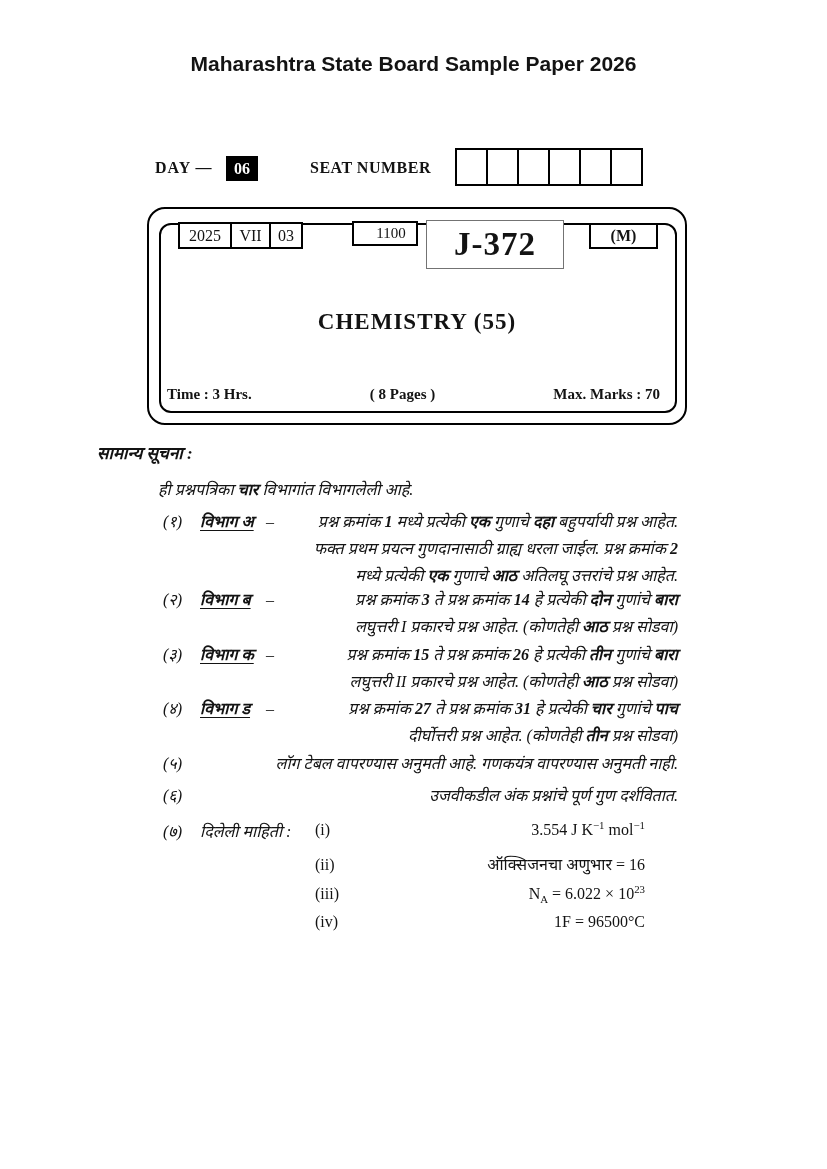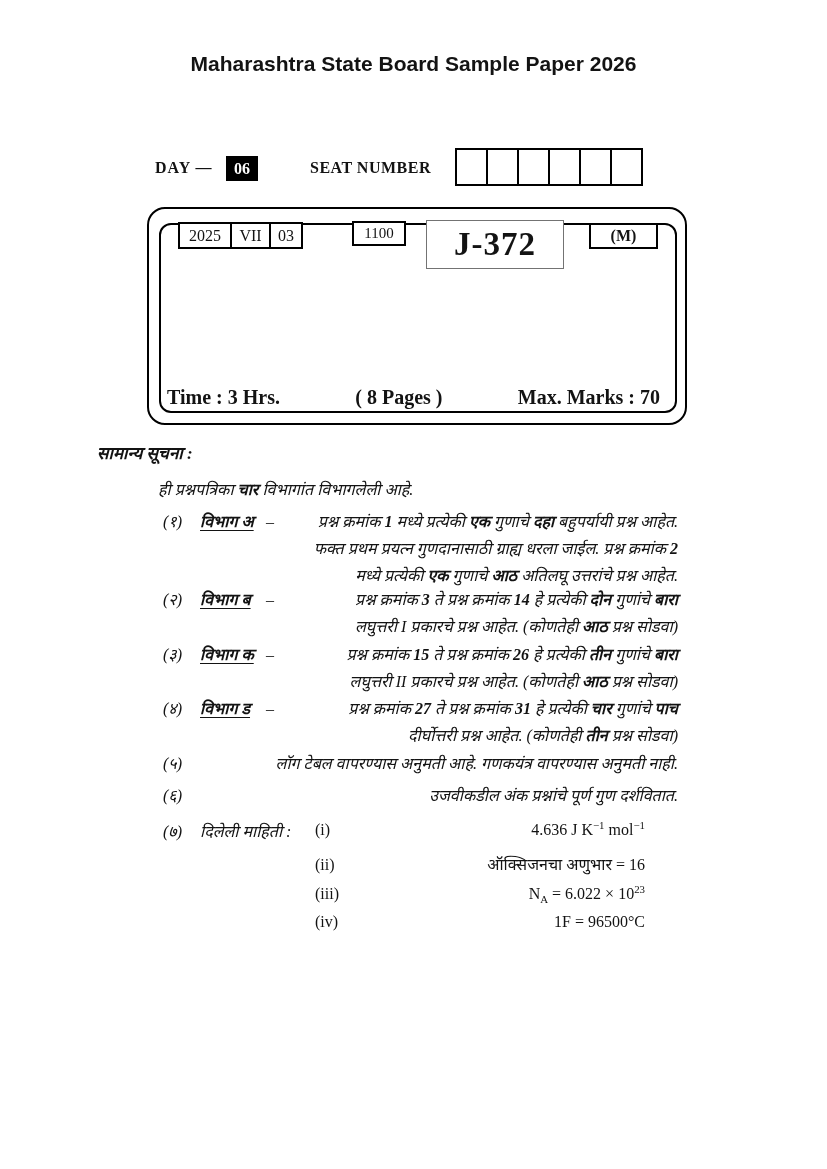--- a/index.html
+++ b/index.html
@@ -28,28 +28,28 @@
   .paper-outer{position:absolute;left:147px;top:207px;width:536px;height:214px;
     border:2px solid #000;border-radius:18px;}
   .paper-inner{position:absolute;left:10px;top:14px;right:8px;bottom:10px;
     border:2px solid #000;border-radius:12px;}
   .hdr-cells{position:absolute;left:14px;top:13px;display:flex;z-index:2;padding-left:15px;}
   .hdr-cell{border:2px solid #000;margin-left:-2px;background:#fff;height:23px;line-height:23px;
     text-align:center;font-size:16px;padding:0 2px;}
   .hdr-cell:first-child{margin-left:0;}
   .w-year{width:46px;} .w-month{width:33px;} .w-day{width:26px;}
   .code1100{position:absolute;left:203px;top:12px;width:50px;height:21px;border:2px solid #000;background:#fff;
-    text-align:center;line-height:21px;font-size:15px;z-index:2;}
+    text-align:center;line-height:21px;font-size:15px;z-index:2;padding-left:12px;}
   .paper-code{position:absolute;left:277px;top:11px;width:136px;height:47px;border:1px solid #737373;background:#fff;
     text-align:center;line-height:47px;font-size:33px;font-weight:700;z-index:2;letter-spacing:1px;}
   .medium{position:absolute;left:440px;top:14px;width:65px;height:22px;border:2px solid #000;background:#fff;
     text-align:center;line-height:22px;font-size:16px;font-weight:700;z-index:2;}
   .subject{position:absolute;left:0;right:0;top:100px;text-align:center;font-weight:700;font-size:23px;letter-spacing:1px;}
   .paper-meta{position:absolute;left:18px;right:25px;top:177px;display:flex;justify-content:space-between;
-    font-weight:700;font-size:20px;}
+    font-weight:700;font-size:15px;}
 
   
   .mr{font-style:italic;text-align:right;}
   .gen-head{position:absolute;left:97px;top:441px;font-weight:700;font-size:17px;}
   .intro{position:absolute;left:158px;top:478px;font-size:16px;}
   .inst{position:absolute;left:163px;width:515px;font-size:16px;line-height:27px;}
   .inum{position:absolute;left:0;top:0;}
   .ilabel{position:absolute;left:37px;top:0;font-weight:700;text-decoration:underline;text-underline-offset:3px;}
   .idash{position:absolute;left:103px;top:0;}
   .itext{margin-left:115px;}
@@ -91,20 +91,21 @@
   <div class="paper-outer">
     <div class="paper-inner"></div>
     <div class="hdr-cells">
       <div class="hdr-cell w-year">2025</div>
       <div class="hdr-cell w-month">VII</div>
       <div class="hdr-cell w-day">03</div>
     </div>
     <div class="code1100">1100</div>
     <div class="paper-code">J-372</div>
     <div class="medium">(M)</div>
+    <div class="subject">CHEMISTRY (55)</div>
     <div class="paper-meta">
       <span>Time : 3 Hrs.</span>
       <span>( 8 Pages )</span>
       <span>Max. Marks : 70</span>
     </div>
   </div>
 
   <div class="gen-head mr">सामान्य सूचना :</div>
   <div class="intro mr"><span>ही प्रश्नपत्रिका </span><span class="b">चार</span><span> विभागांत विभागलेली आहे.</span></div>
 
@@ -144,21 +145,21 @@
   <div class="inst mr" style="top:782px">
     <span class="inum">(६)</span>
     <div class="itext-short"><span>उजवीकडील अंक प्रश्नांचे पूर्ण गुण दर्शवितात.</span></div>
   </div>
 
   <div class="inst mr" style="top:818px;height:120px">
     <span class="inum">(७)</span>
     <span class="ilabel2">दिलेली माहिती :</span>
     <div class="subrow" style="top:0">
       <span class="submark">(i)</span>
-      <div class="subval"><span>4.636 J K</span><sup>−1</sup><span> mol</span><sup>−1</sup></div>
+      <div class="subval"><span>3.554 J K</span><sup>−1</sup><span> mol</span><sup>−1</sup></div>
     </div>
     <div class="subrow" style="top:35px">
       <span class="submark">(ii)</span>
       <div class="subval mr"><span>ऑक्सिजनचा अणुभार = 16</span></div>
     </div>
     <div class="subrow" style="top:64px">
       <span class="submark">(iii)</span>
       <div class="subval"><span>N</span><sub>A</sub><span> = 6.022 × 10</span><sup>23</sup></div>
     </div>
     <div class="subrow" style="top:92px">

